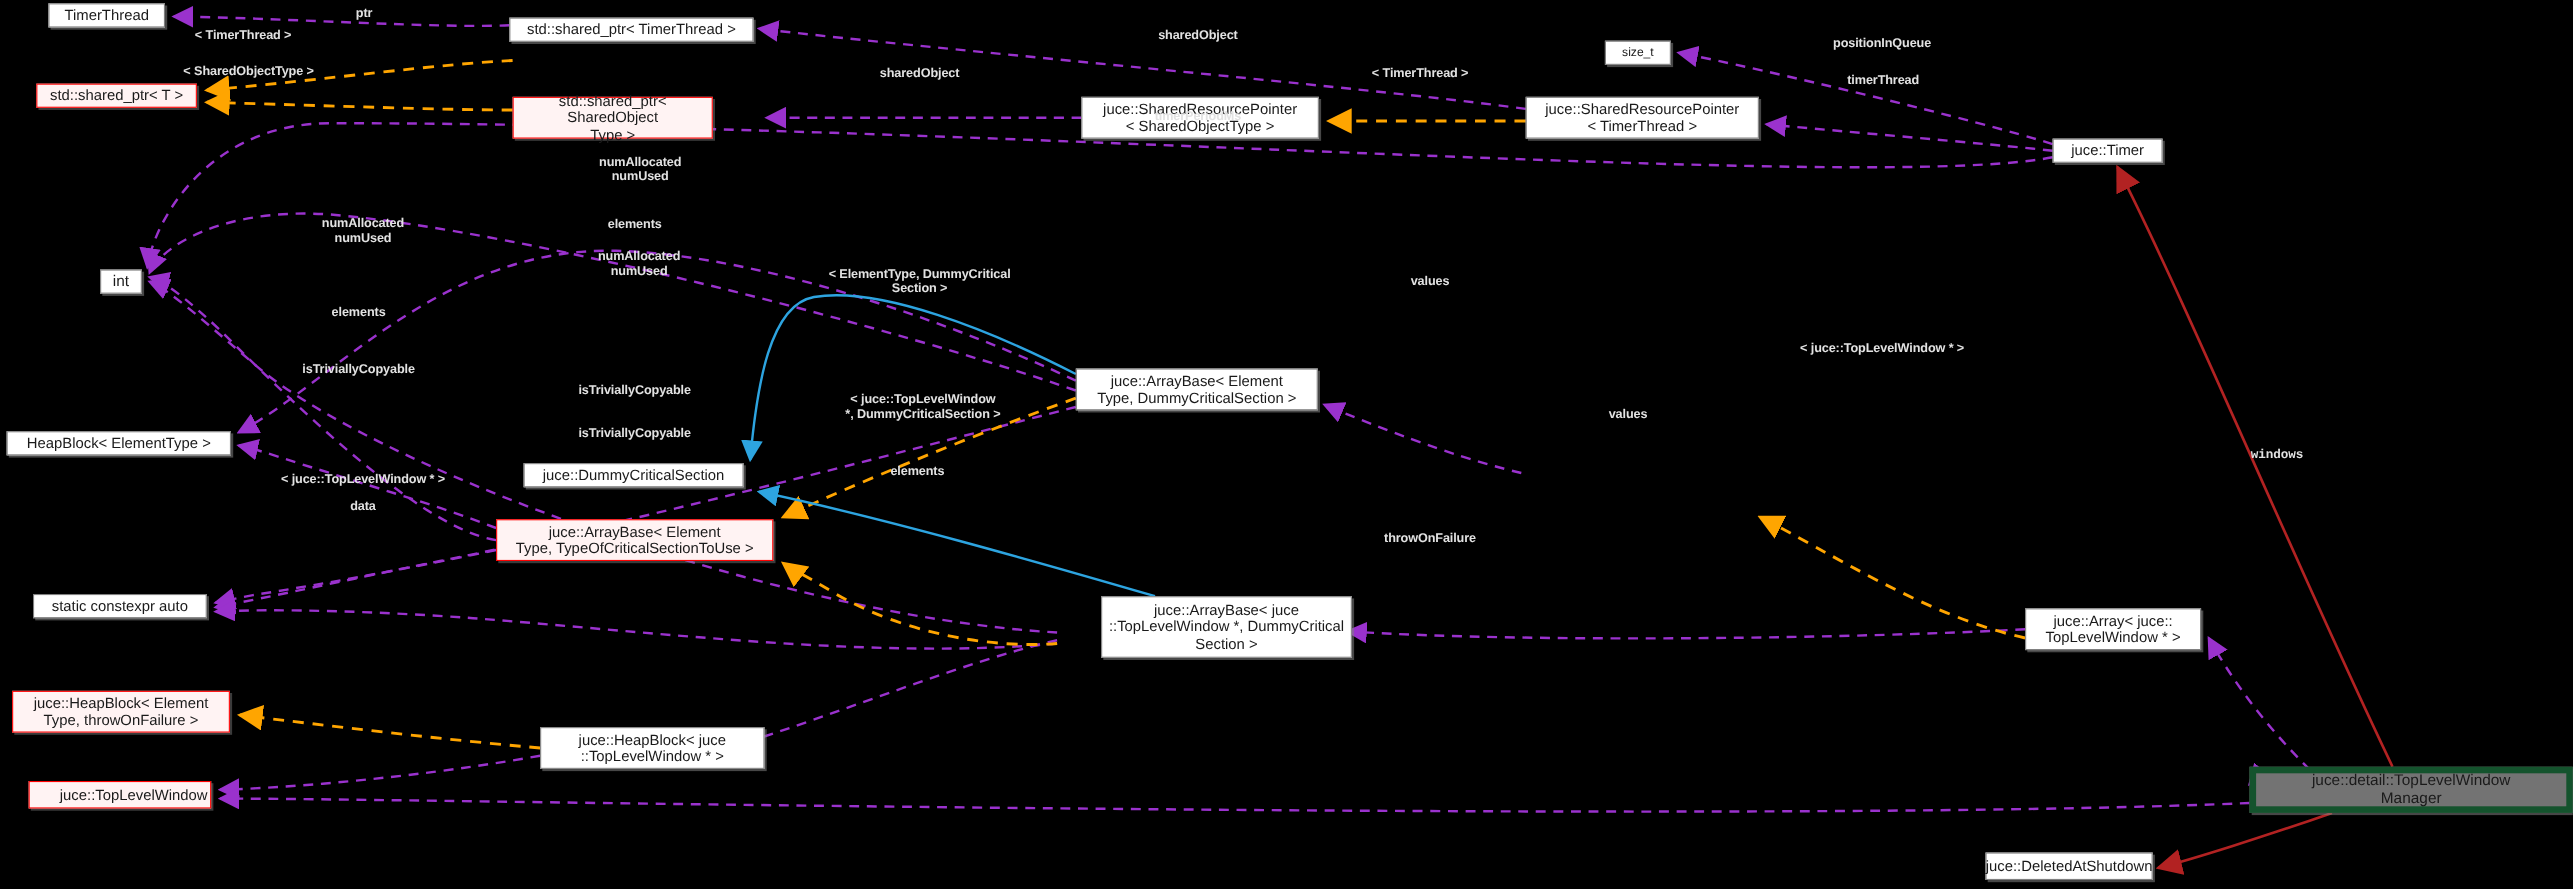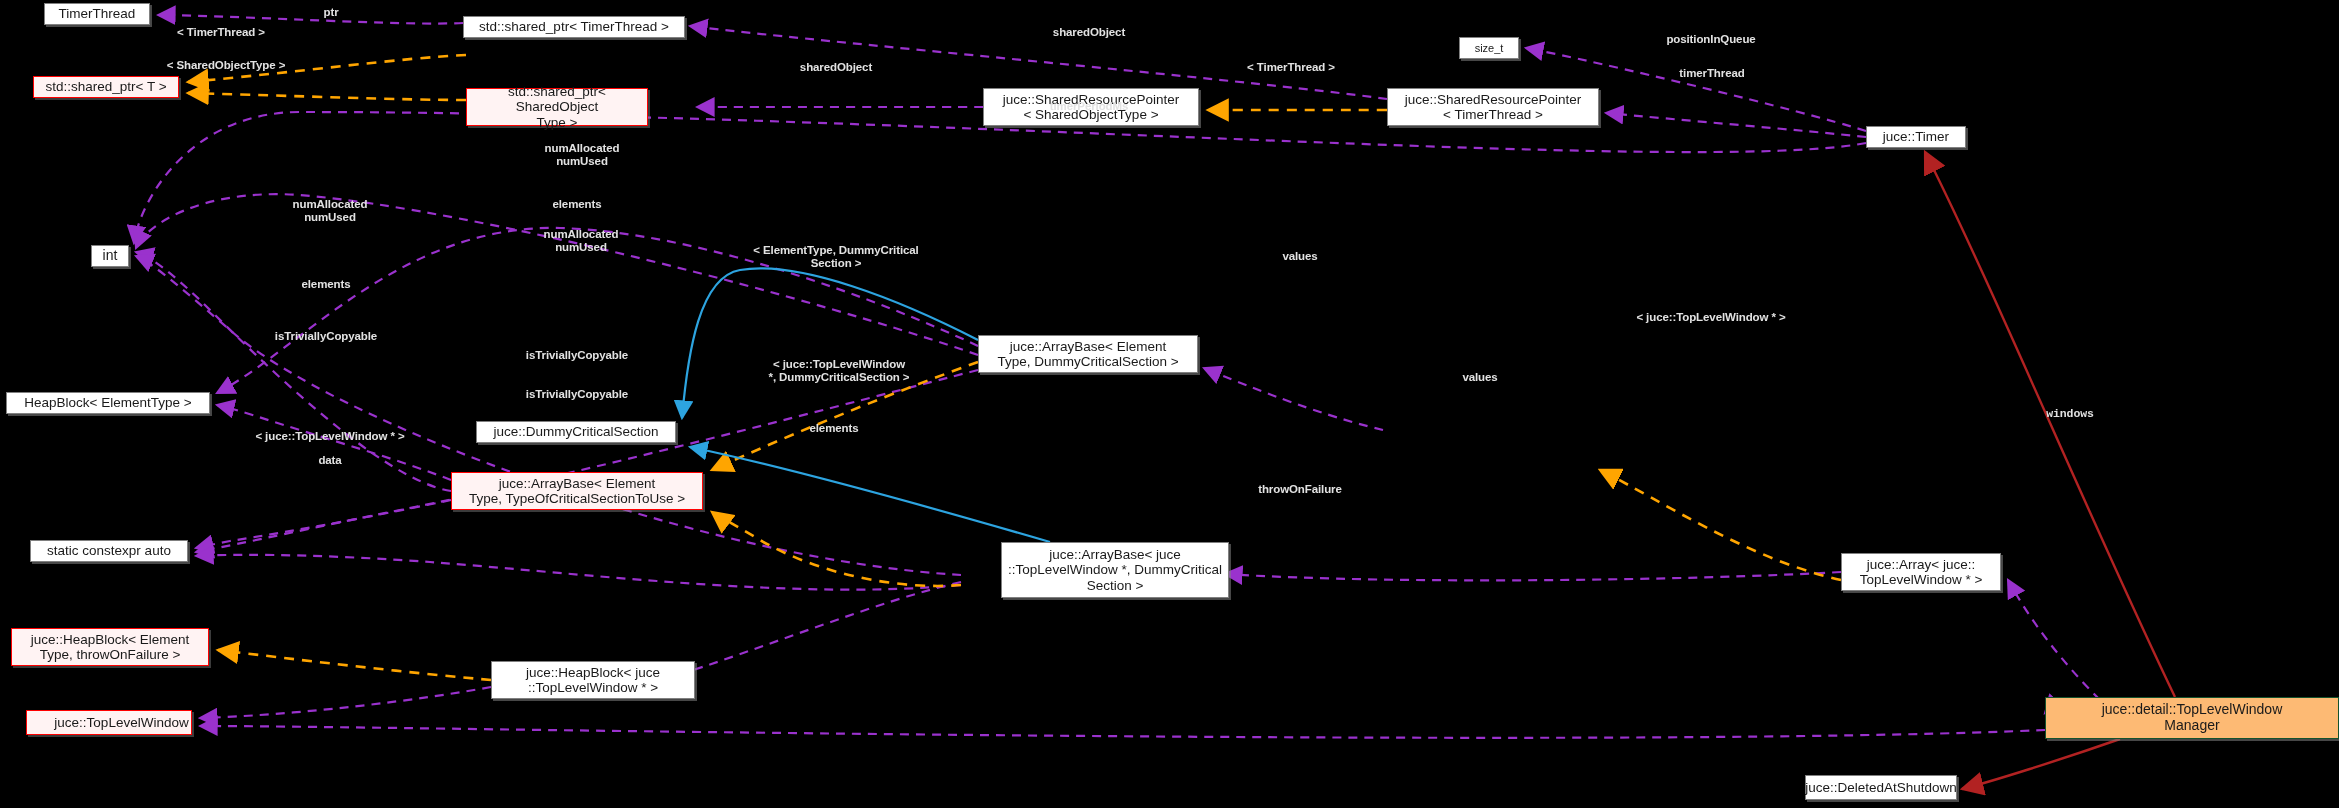--- a/index.html
+++ b/index.html
@@ -10,21 +10,21 @@
         justify-content:center;text-align:center;line-height:1.12;
         font-family:"Liberation Sans",sans-serif;color:#1a1a1a;}
   .node .lbl{display:block;white-space:pre-line;padding:0 4px;}
   
   .n-plain{background:#ffffff;border:1px solid #808080;
            box-shadow:2px 2px 0 rgba(130,130,130,.55);}
   
   .n-red{background:#fff3f3;border:1px solid #ff0000;
          box-shadow:2px 2px 0 rgba(130,130,130,.45);}
   
-  .n-focus{background:#fdba74;border:1px solid #14532d;
+  .n-focus{background:#737373;border:6px solid #14532d;
            box-shadow:2px 2px 0 rgba(130,130,130,.55);}
   .elabel{position:absolute;color:#e2e2e2;font-size:11.5px;line-height:1.15;
           text-align:center;white-space:pre-line;font-family:"Liberation Sans",sans-serif;
           font-weight:bold;letter-spacing:-.1px;transform:translate(-50%,-50%);}
 </style>
 </head>
 <body>
 
 <div id="stage">
 

